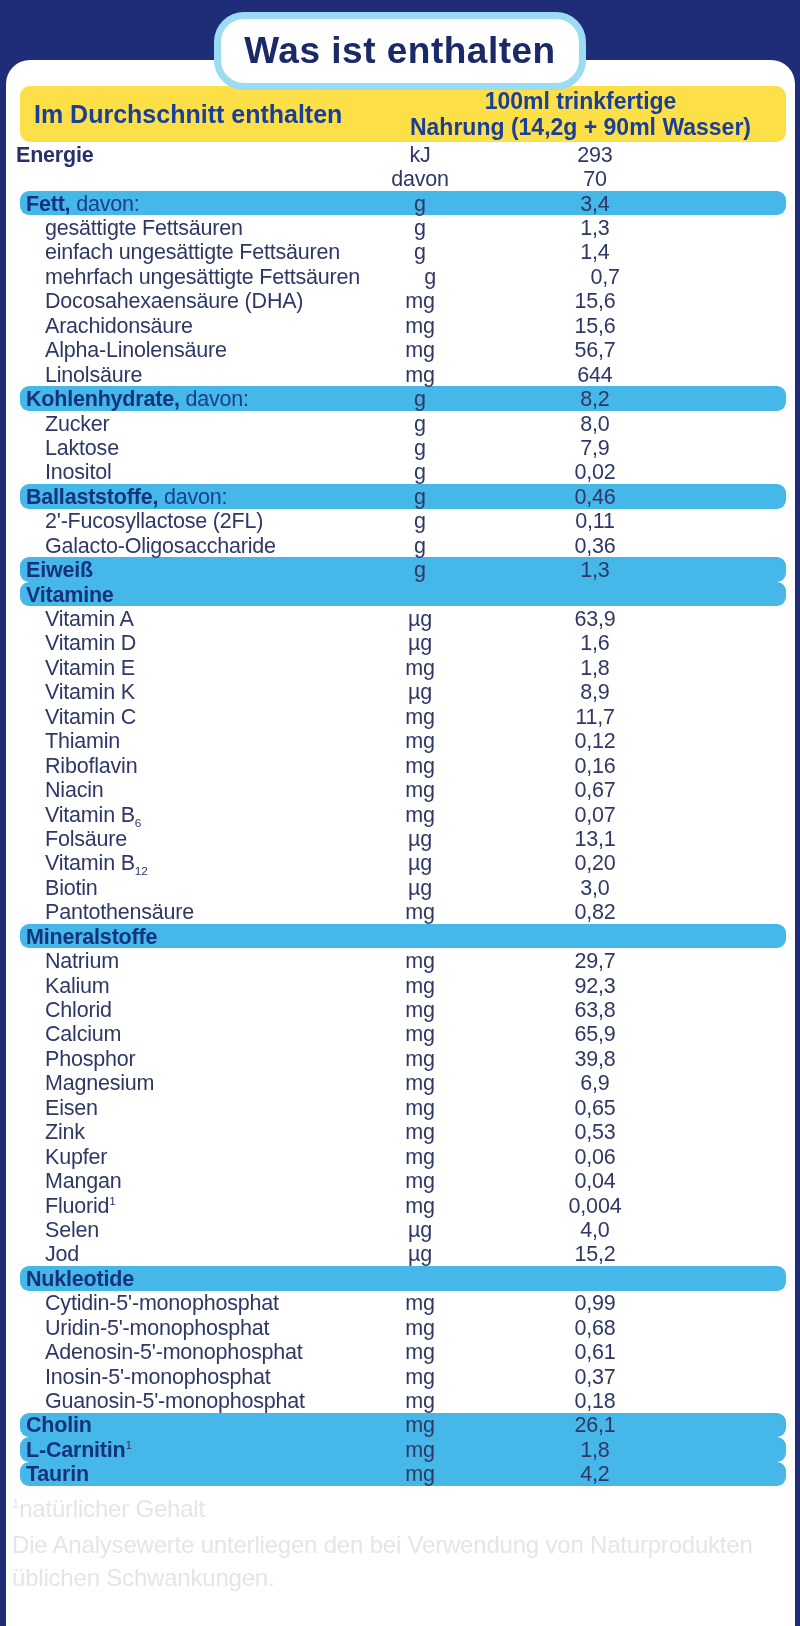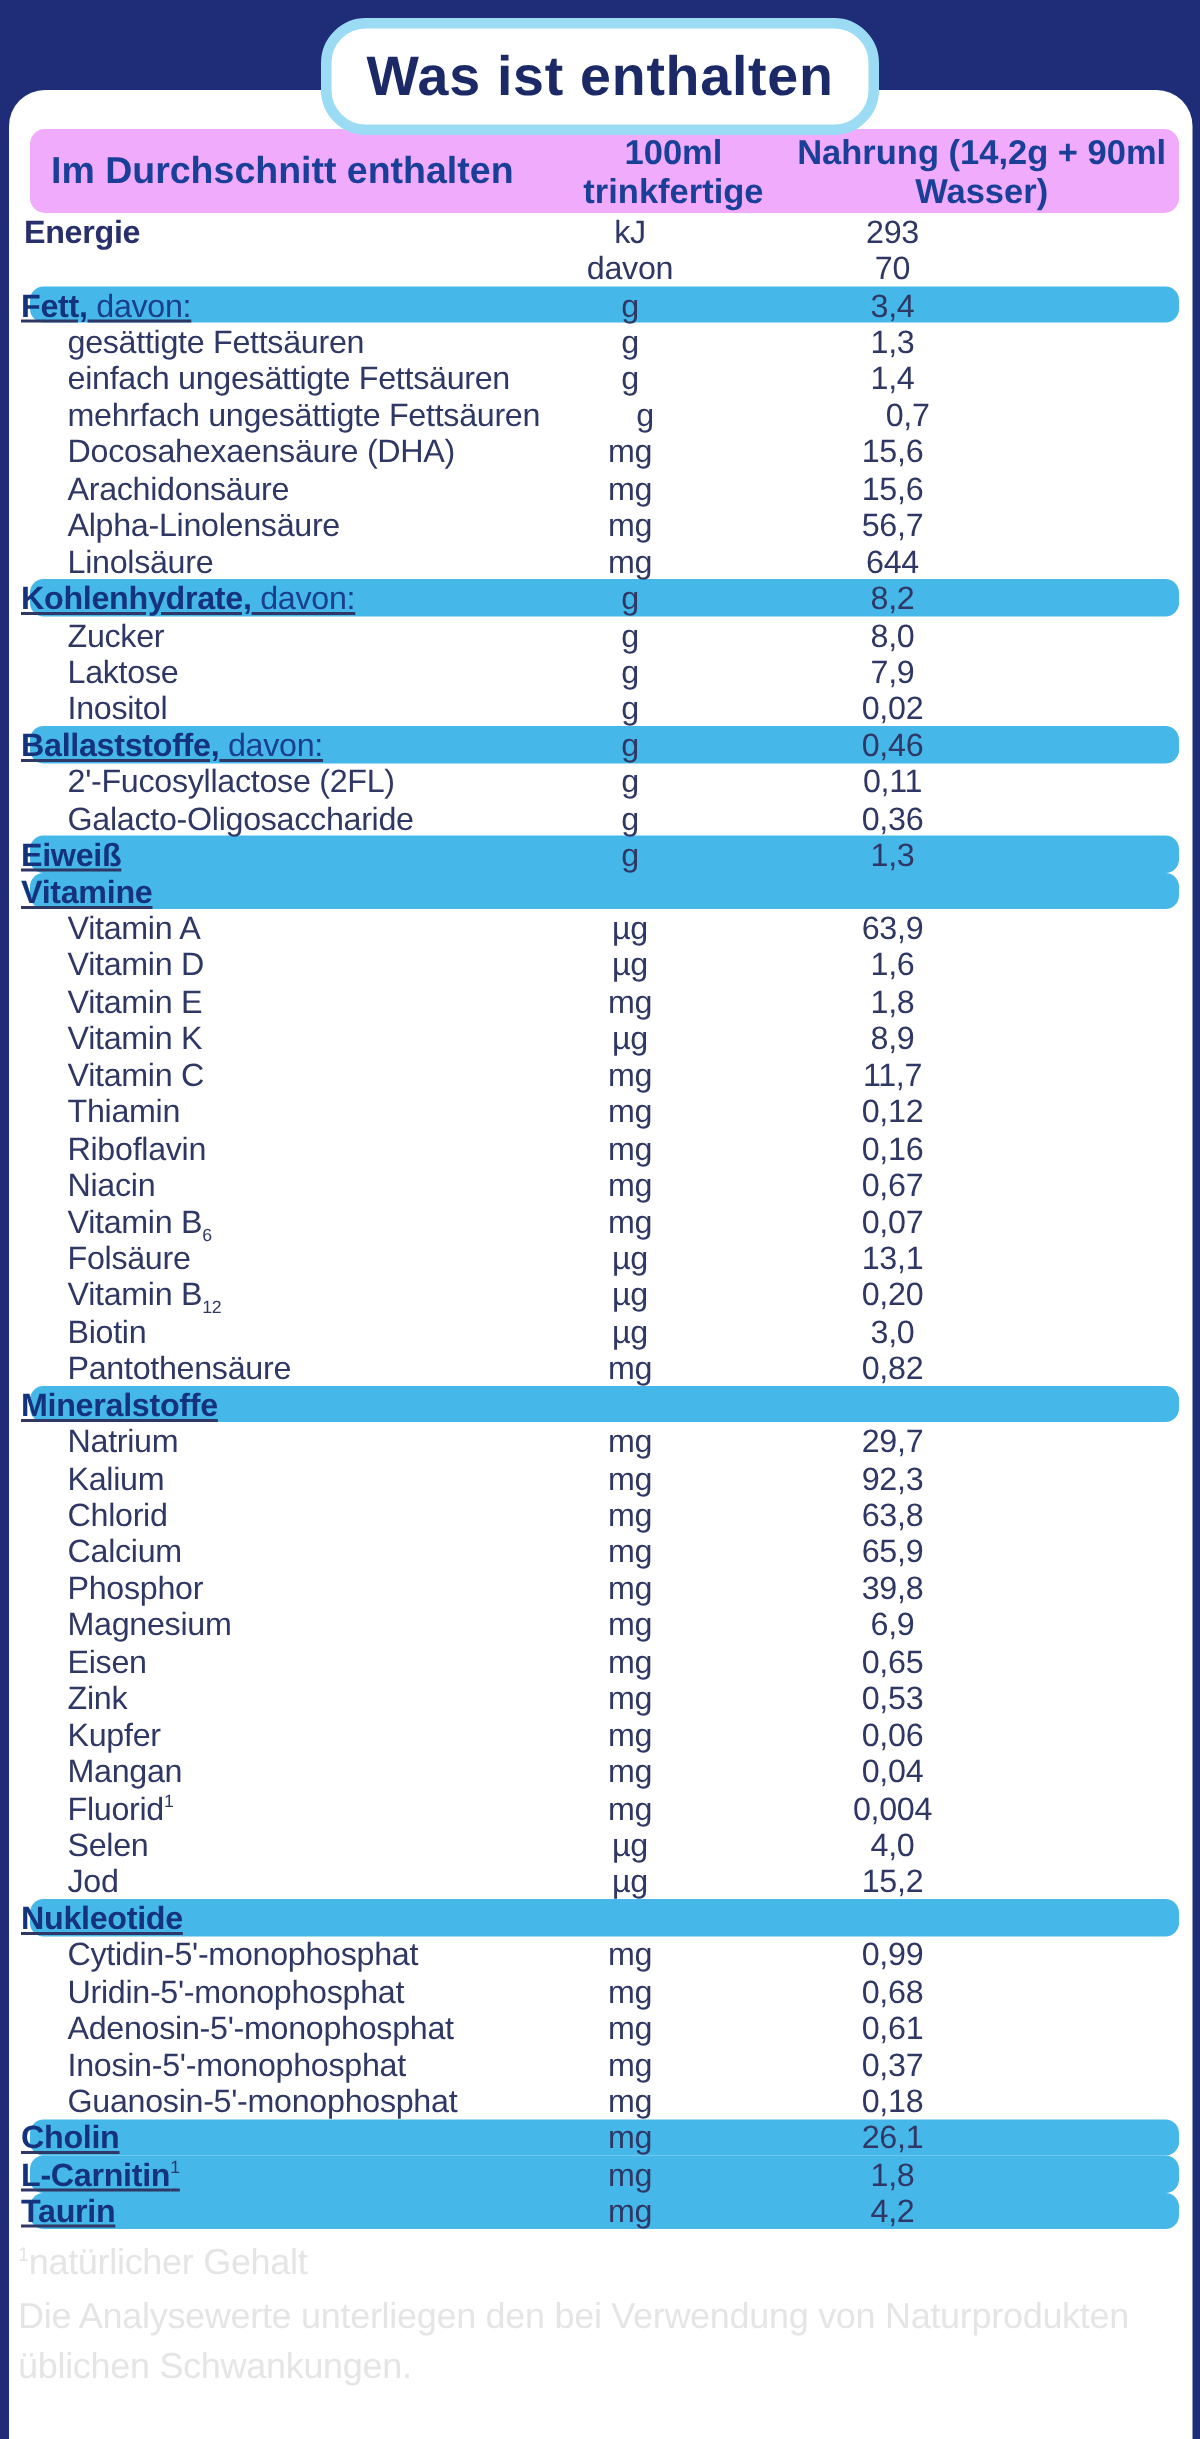--- a/index.html
+++ b/index.html
@@ -9,35 +9,35 @@
   
   .card{position:absolute;left:6px;right:5px;top:60px;bottom:0;background:#ffffff;border-radius:24px 24px 0 0;}
 
   
   .title-pill{position:absolute;top:12px;left:50%;transform:translateX(-50%);
     width:372px;height:78px;box-sizing:border-box;background:#ffffff;
     border:7px solid #9bdcf4;border-radius:30px;display:flex;align-items:center;justify-content:center;z-index:3;}
   .title-pill span{font-size:37px;font-weight:700;color:#1b2967;letter-spacing:0.5px;}
 
   
-  .table-header{position:absolute;top:86px;left:20px;right:14px;height:56px;background:#f0abfc;
+  .table-header{position:absolute;top:86px;left:20px;right:14px;height:56px;background:#fde047;
     border-radius:10px;z-index:2;color:#1a3f98;}
   .th-left{position:absolute;left:14px;top:0;bottom:0;display:flex;align-items:center;
     font-size:25px;font-weight:700;}
-  .th-right{position:absolute;left:355px;right:0;top:0;bottom:0;display:flex;flex-direction:row;
+  .th-right{position:absolute;left:355px;right:0;top:0;bottom:0;display:flex;flex-direction:column;
     align-items:center;justify-content:center;text-align:center;font-size:23px;font-weight:700;line-height:26px;}
 
   
   .rows{position:absolute;top:143px;left:0;right:0;z-index:1;}
   .row{position:relative;display:flex;align-items:center;height:24.44px;
     font-size:21.5px;color:#2f3865;letter-spacing:-0.2px;white-space:nowrap;}
   .row .lbl{flex:0 0 350px;box-sizing:border-box;padding-left:45px;overflow:visible;}
   .row .unit{flex:0 0 140px;text-align:center;}
   .row .val{flex:0 0 210px;text-align:center;}
-  .row.section .lbl{padding-left:14px;text-decoration:underline;}
+  .row.section .lbl{padding-left:26px;}
   .row.energy .lbl{padding-left:16px;}
   .row.energy .lbl-main{font-weight:700;color:#27306a;}
   .row.section::before{content:"";position:absolute;left:20px;right:14px;top:-1px;bottom:1px;
     background:#45b7e9;border-radius:9px;z-index:-1;}
   .row.section .lbl-main{font-weight:700;color:#15337d;}
   .row.section .lbl-suffix{color:#1a3f8f;}
   .row sub{font-size:55%;line-height:0;}
   .row sup{font-size:55%;line-height:0;vertical-align:super;}
 
   

